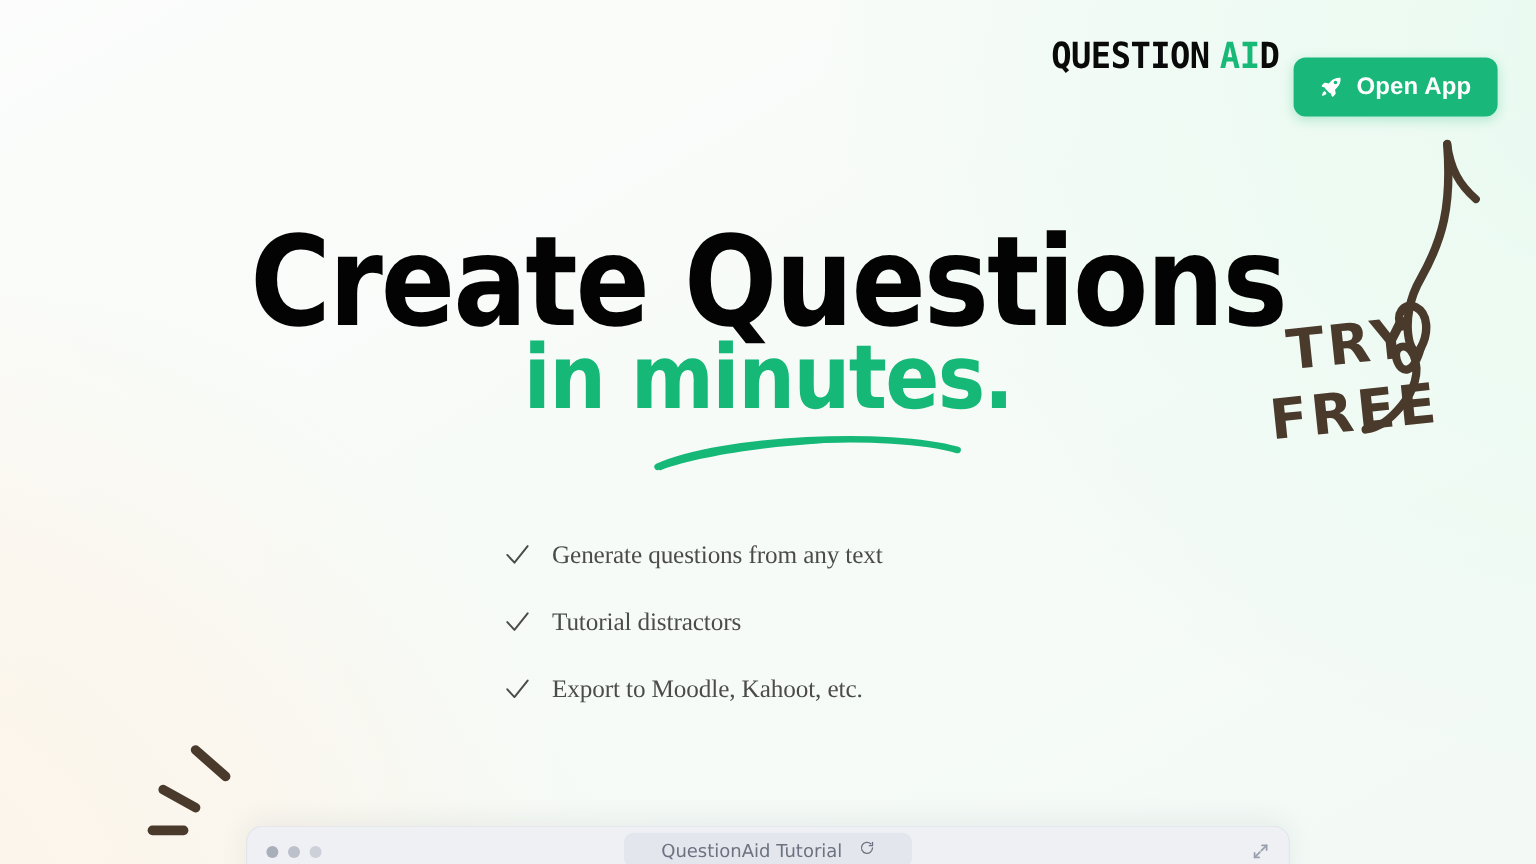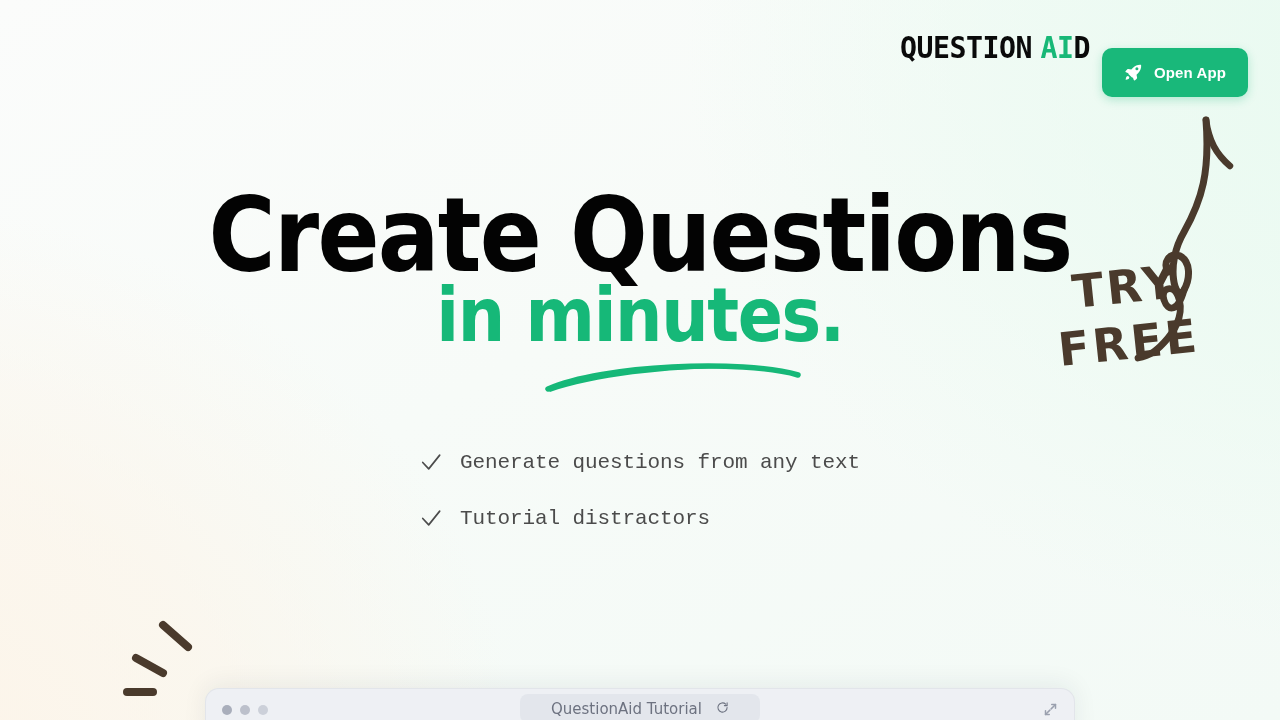--- a/index.html
+++ b/index.html
@@ -28,21 +28,21 @@
     transform:scaleX(0.94); transform-origin:left center;
   }
   .logo .ai { color:#18b877; }
   .logo .sp { display:inline-block; width:9px; }
 
   .open-app {
     display:flex; align-items:center; gap:11px;
     background:#19b87a; color:#fff;
     border:none; border-radius:10px;
     padding:0 22px; height:49px;
-    font-size:15px; font-weight:bold; letter-spacing:0.1px;
+    font-size:20px; font-weight:bold; letter-spacing:0.1px;
     cursor:pointer;
     box-shadow:0 3px 10px rgba(25,184,122,0.28);
     margin-top:48px;
   }
   .open-app svg { display:block; }
 
   
   .hero { position:absolute; top:0; left:0; width:1280px; height:720px; }
 
   .headline {
@@ -64,21 +64,21 @@
   .swoosh { position:absolute; top:348px; left:540px; width:280px; height:48px; }
 
   
   .features {
     position:absolute; top:445px; left:420px;
     display:flex; flex-direction:column; gap:22px;
   }
   .feature { display:flex; align-items:center; gap:18px; height:34px; }
   .feature .tick { width:22px; height:22px; flex:0 0 22px; }
   .feature .txt {
-    font-family:Liberation Mono, monospace;
+    font-family:Liberation Serif, serif;
     font-size:21px; color:#4b4b4b; letter-spacing:-0.1px;
     white-space:nowrap;
   }
 
   
   .arrow-try { position:absolute; top:100px; left:1060px; width:220px; height:300px; }
   .dashes    { position:absolute; top:605px; left:110px; width:110px; height:110px; }
 
   
   .browser {
@@ -154,20 +154,26 @@
       <span class="txt">Generate questions from any text</span>
     </div>
 
     <div class="feature">
       <svg class="tick" viewBox="0 0 24 24">
         <path d="M3 12.5 L9.5 19.5 L21.5 4.5" stroke="#4b4b4b" stroke-width="1.8" fill="none" stroke-linecap="round" stroke-linejoin="round"></path>
       </svg>
       <span class="txt">Tutorial distractors</span>
     </div>
 
+    <div class="feature">
+      <svg class="tick" viewBox="0 0 24 24">
+        <path d="M3 12.5 L9.5 19.5 L21.5 4.5" stroke="#4b4b4b" stroke-width="1.8" fill="none" stroke-linecap="round" stroke-linejoin="round"></path>
+      </svg>
+      <span class="txt">Export to Moodle, Kahoot, etc.</span>
+    </div>
 
   </div>
 
   <svg class="arrow-try" viewBox="0 0 220 300">
     <g>
       <path d="M108 172 C 102 163, 110 151, 120 156 C 130 161, 131 177, 124 190 C 116 204, 104 166, 124 132 C 142 100, 150 72, 146 20" stroke="#4a3a2c" stroke-width="7" fill="none" stroke-linecap="round"></path>
       <path d="M146 20 C 149 41, 156 54, 170 66" stroke="#4a3a2c" stroke-width="6.5" fill="none" stroke-linecap="round"></path>
       <path d="M124 190 C 120 160, 112 150, 108 172 C 104 196, 110 146, 106 172" stroke="#4a3a2c" stroke-width="0" fill="none"></path>
       <path d="M124 190 C 121 208, 116 152, 108 172" stroke="#4a3a2c" stroke-width="0" fill="none"></path>
       <path d="M125 188 C 122 205, 116 152, 108 171" stroke="#4a3a2c" stroke-width="0" fill="none"></path>

